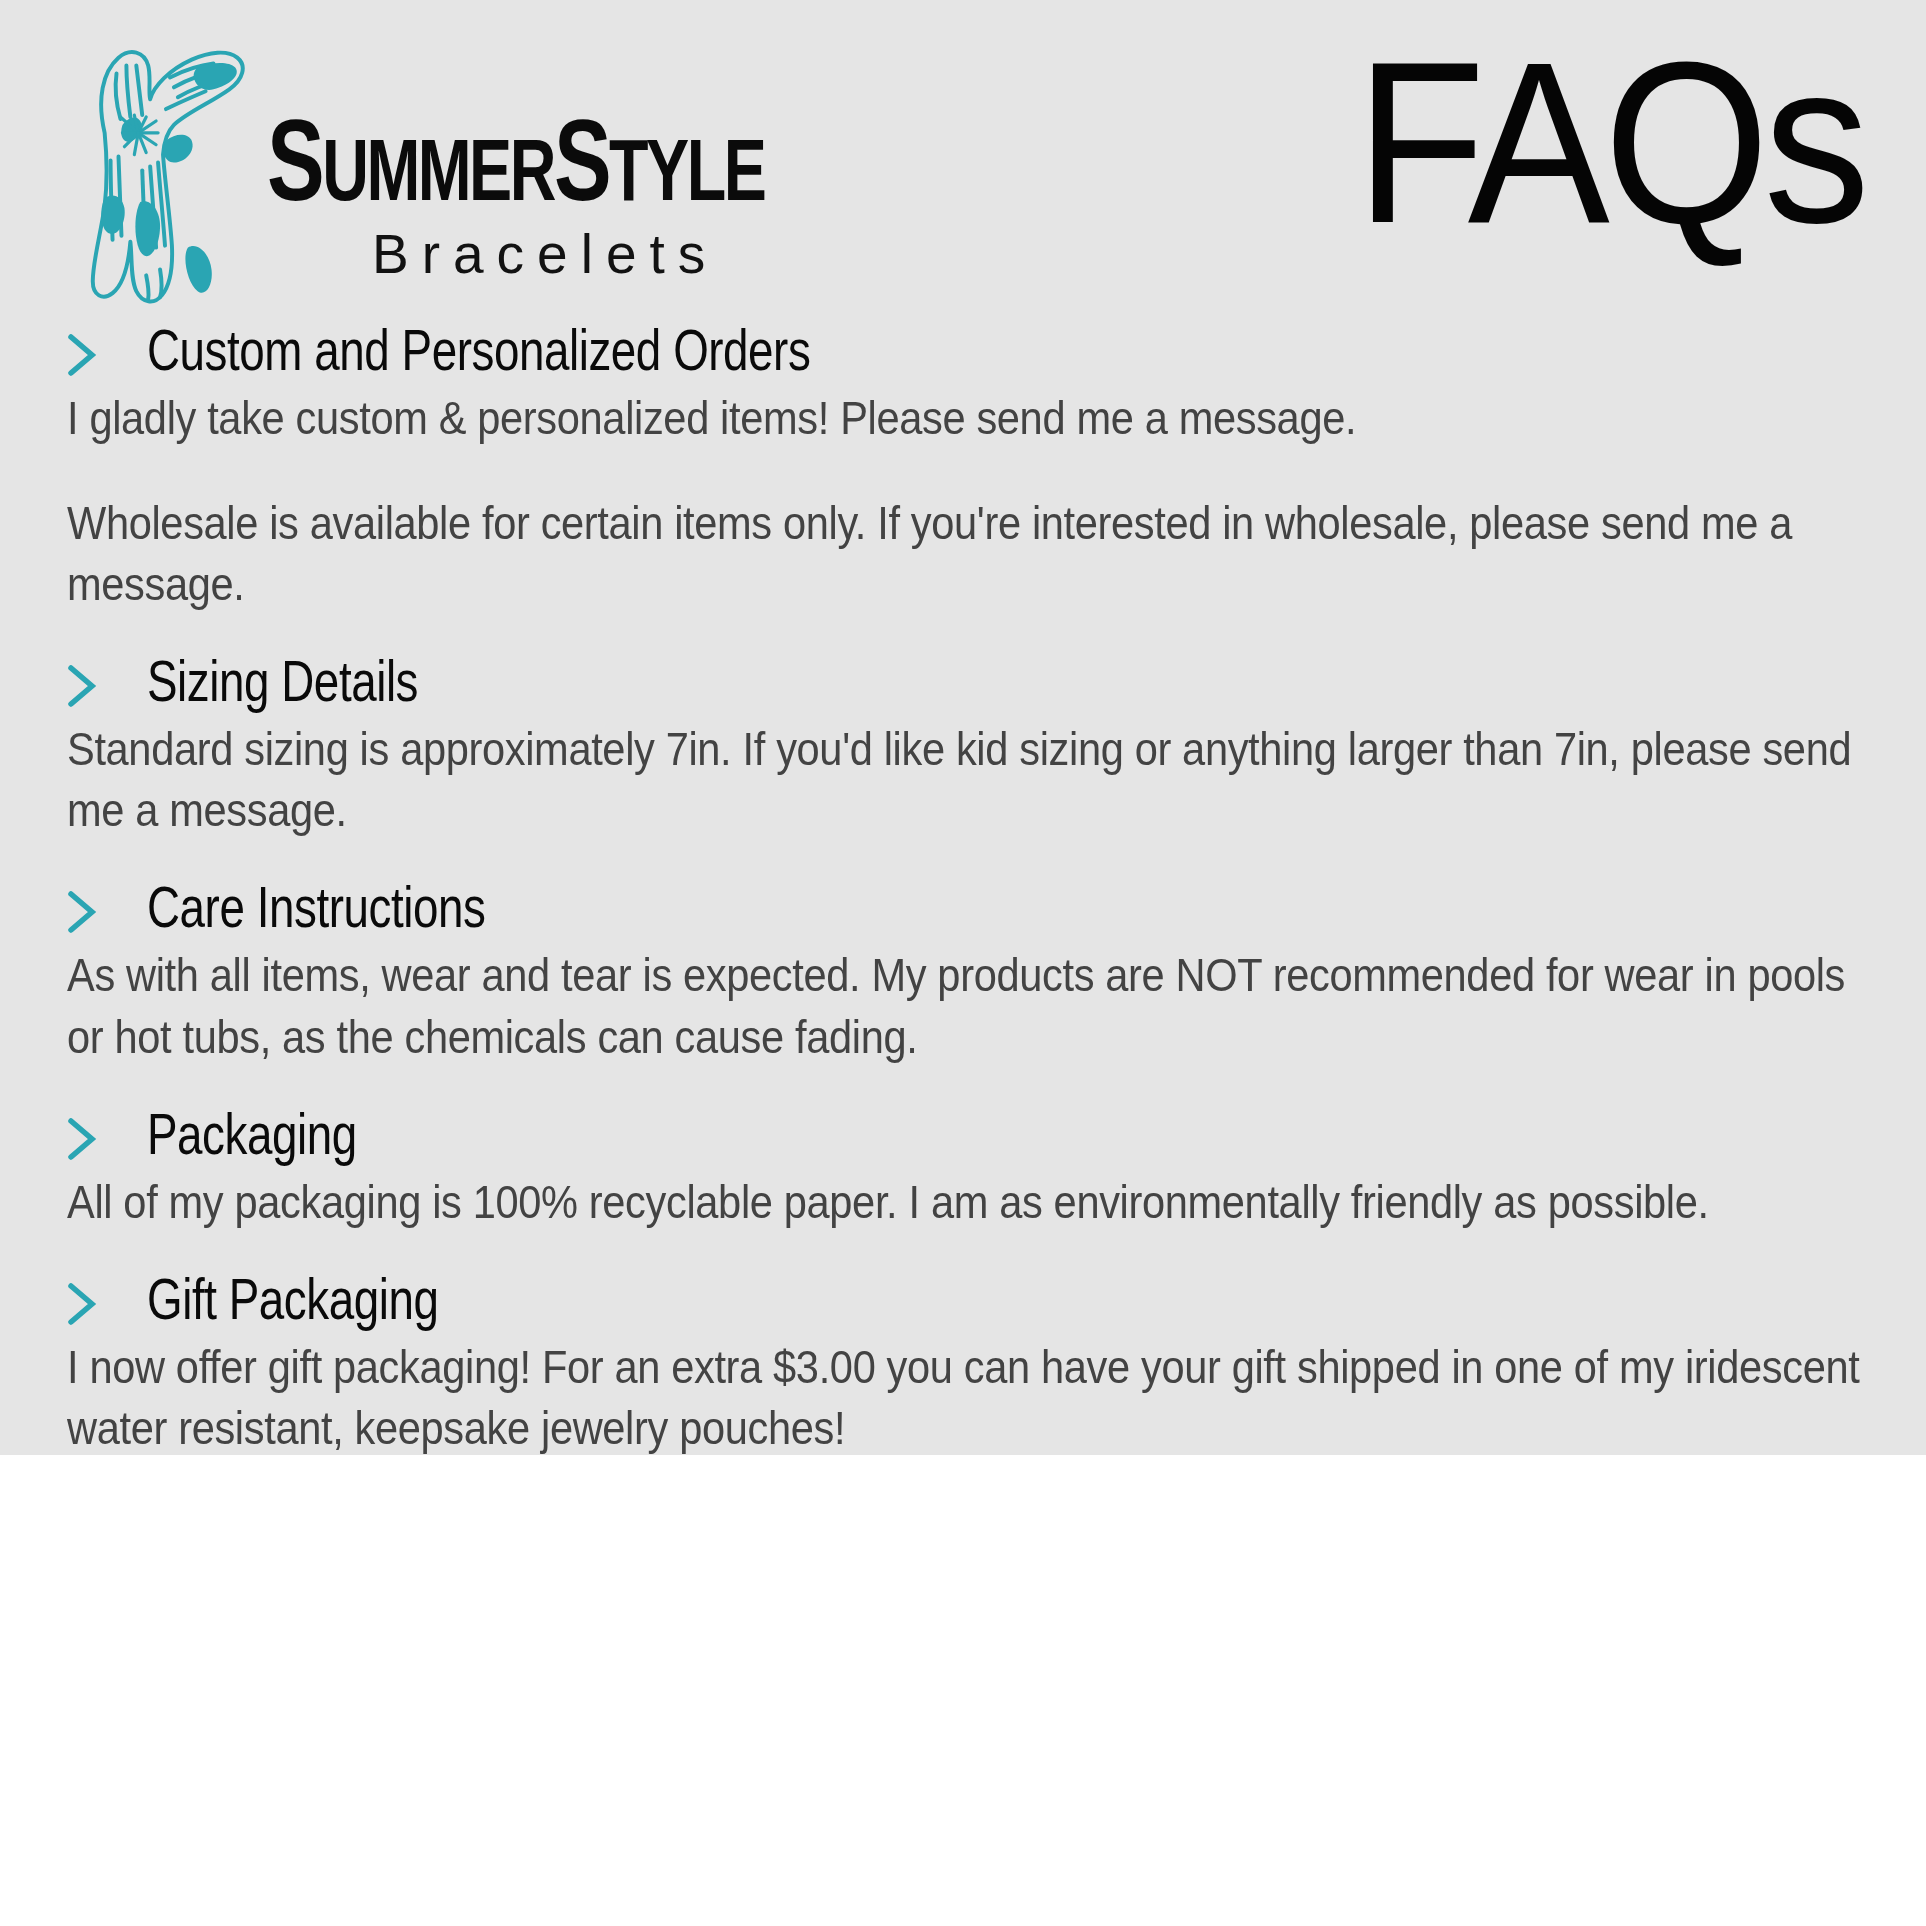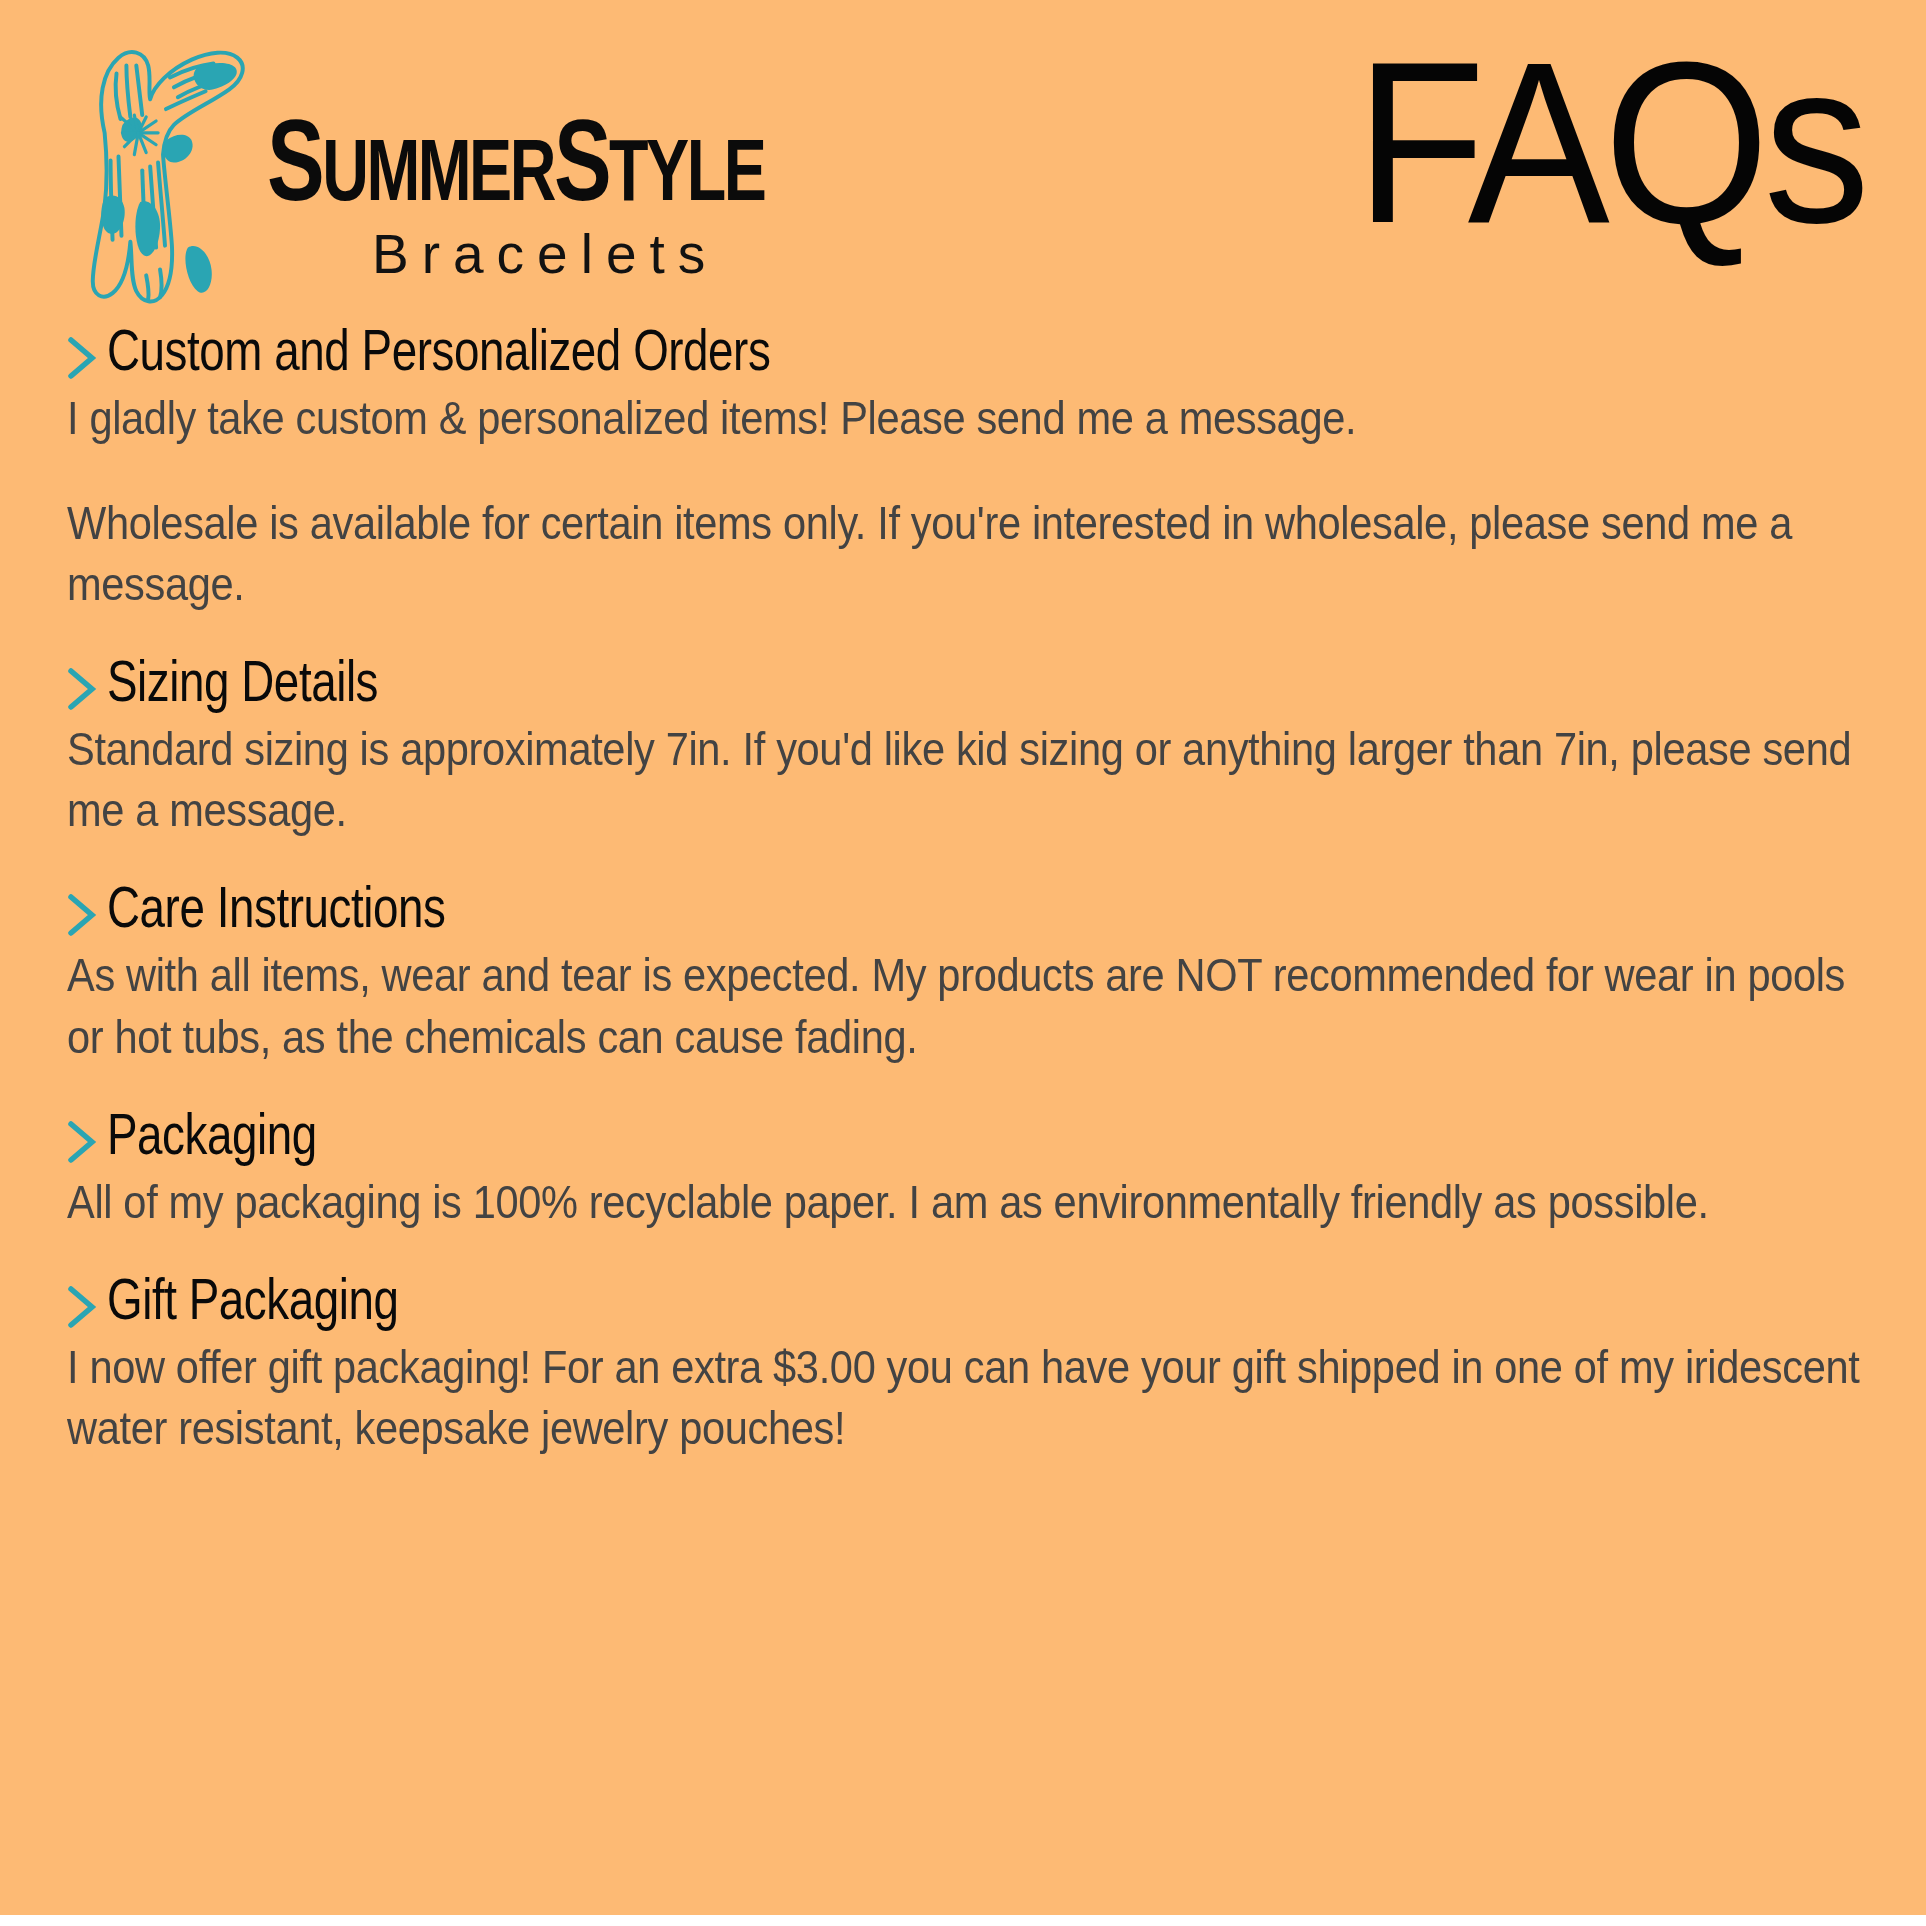--- a/index.html
+++ b/index.html
@@ -11,22 +11,22 @@
     width: 1927px;
     height: 1927px;
     font-family: "Liberation Sans", sans-serif;
     -webkit-font-smoothing: antialiased;
     overflow: hidden;
   }
 
   .page {
     position: relative;
     width: 1927px;
-    height: 1915px;
-    background: #fdba74;
+    height: 1455px;
+    background: #e5e5e5;
     box-sizing: border-box;
   }
 
   
   .header {
     position: relative;
     height: 327px;
     padding: 0;
   }
 
@@ -93,22 +93,23 @@
   .faq-list {
     position: relative;
     padding: 0 61px 0 67px;
   }
 
   .faq-item { margin-bottom: 44px; }
   .faq-item:last-child { margin-bottom: 0; }
 
   .faq-heading {
     display: flex;
-    align-items: flex-end;
+    align-items: center;
     margin: 0 0 2px 0;
+    gap: 40px;
   }
 
   .chev {
     flex: 0 0 auto;
     width: 30px;
     height: 46px;
     margin-right: 10px;
     position: relative;
     top: 2px;
   }

